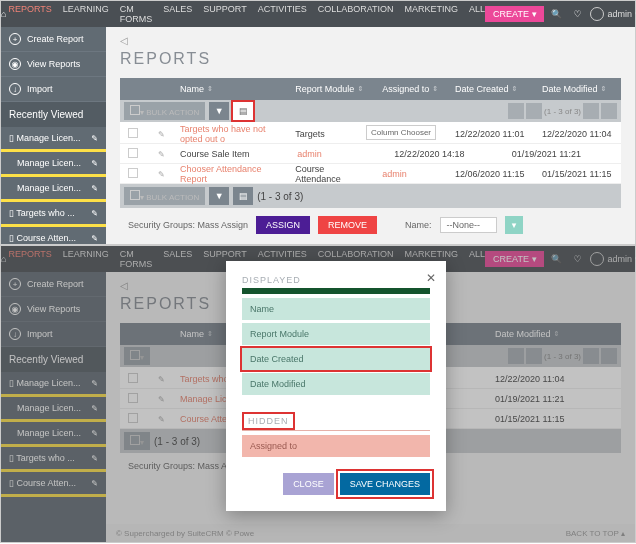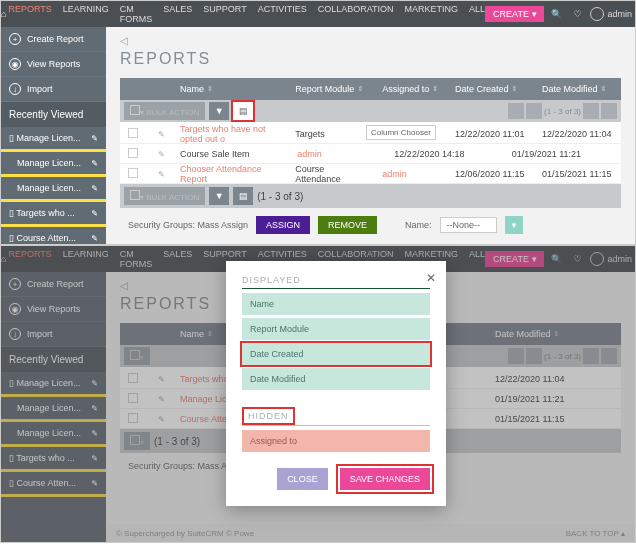--- a/index.html
+++ b/index.html
@@ -40,40 +40,40 @@
 .toolbar .pager{margin-left:auto;display:flex;align-items:center;gap:2px;color:#888;font-size:8px}
 .pgbtn{width:16px;height:16px;background:#a7adb2}
 .trow{display:flex;align-items:center;height:20px;font-size:9px;border-bottom:1px solid #eee;background:#fff}
 .trow>div{padding:0 8px}
 .chk{width:10px;height:10px;border:1px solid #ccc;display:inline-block}
 .pen2{color:#aaa;font-size:8px}
 .link-red{color:#e8836f}
 .footer-bar{background:#c6cacd;height:24px;display:flex;align-items:center;padding:0 4px;gap:4px}
 .mass{padding:8px 0 0 8px;display:flex;align-items:center;gap:8px;font-size:9px;color:#666}
 .btn{padding:4px 10px;color:#fff;font-size:9px;border:none}
-.btn.assign{background:#4c1d95}.btn.remove{background:#4d7c0f}
+.btn.assign{background:#4c1d95}.btn.remove{background:#ef4444}
 .grp-lbl{margin-left:20px}
 .grp-sel{border:1px solid #ccc;padding:2px 16px 2px 6px;background:#fff}
 .grp-dd{width:18px;height:18px;background:#8fd4c5;color:#fff;display:flex;align-items:center;justify-content:center}
 .tooltip{position:absolute;background:#fff;border:1px solid #ccc;padding:2px 4px;font-size:8px;top:98px;left:260px;color:#666}
 .dim{position:absolute;inset:0;background:rgba(80,80,80,.35)}
 .modal{position:absolute;left:225px;top:15px;width:220px;background:#fff;box-shadow:0 4px 18px rgba(0,0,0,.3);padding:14px 16px 16px}
 .modal .close{position:absolute;right:10px;top:10px;font-size:12px;color:#666;cursor:pointer}
 .modal h3{font-size:11px;color:#9aa0a6;letter-spacing:2px;font-weight:normal;margin-bottom:18px}
-.sect-label{font-size:9px;color:#a8aeb4;letter-spacing:1px;border-bottom:1px solid #14532d;padding-bottom:3px;margin-bottom:4px}
+.sect-label{font-size:9px;color:#a8aeb4;letter-spacing:1px;border-bottom:6px solid #14532d;padding-bottom:3px;margin-bottom:4px}
 .sect-label.hid{display:inline-block;border:2px solid #d33;border-bottom:2px solid #d33;padding:2px 4px;margin-bottom:4px}
 .hid-line{border-bottom:1px solid #e5b0a8;margin-top:-4px;margin-bottom:4px}
 .col-item{padding:6px 8px;font-size:9px;margin-bottom:3px}
 .col-item.disp{background:#c7e6dc;color:#4a776a}
 .col-item.hidn{background:#f2b6ac;color:#9a5a50}
 .col-item.hl{outline:2px solid #d33}
-.modal-actions{display:flex;justify-content:flex-end;gap:12px;margin-top:16px}
+.modal-actions{display:flex;justify-content:flex-end;gap:6px;margin-top:16px}
 .mbtn{padding:6px 10px;font-size:9px;color:#fff;border:none}
 .mbtn.close-b{background:#a9a3d4}
-.mbtn.save{background:#ec4899;outline:2px solid #d33;outline-offset:2px}
+.mbtn.save{background:#0369a1;outline:2px solid #d33;outline-offset:2px}
 .btm-footer{position:absolute;bottom:0;left:0;right:0;height:18px;background:#ededed;display:flex;align-items:center;font-size:8px;color:#999;padding:0 10px}
 .btm-footer .btt{margin-left:auto}
 .panel.bot .main{padding-bottom:22px}
 </style>
 </head>
 <body>
 
 <div class="screenshot">
 
 <div class="panel top">

